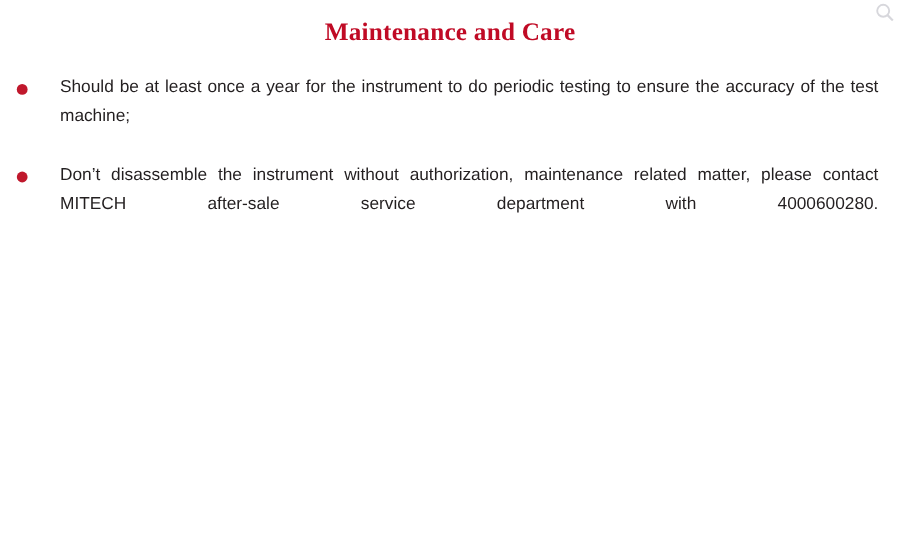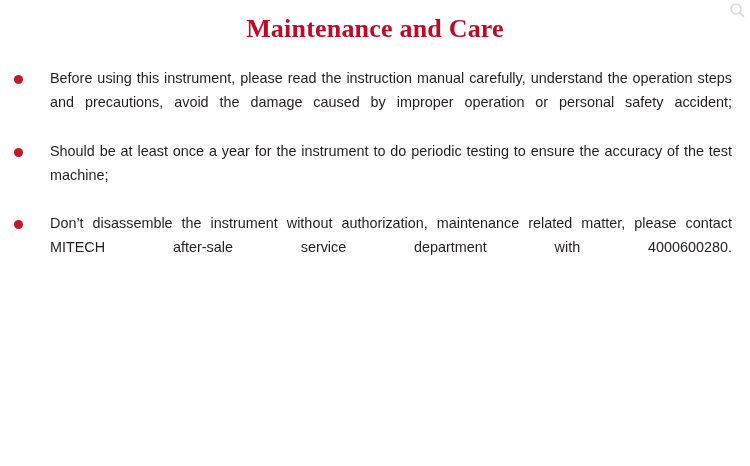--- a/index.html
+++ b/index.html
@@ -17,21 +17,21 @@
   .page {
     position: relative;
     width: 750px;
     height: 466px;
     box-sizing: border-box;
   }
   .doc-title {
     text-align: center;
     font-family: "Liberation Serif", serif;
     font-weight: bold;
-    font-size: 26px;
+    font-size: 21px;
     color: #c00a25;
     letter-spacing: 0.2px;
     margin: 0;
     padding-top: 14px;
   }
   .content {
     margin-top: 22px;
     padding-left: 0;
   }
   .bullet-list {
@@ -89,24 +89,20 @@
     <circle cx="8" cy="7" r="5" fill="none" stroke="#b8b8c0" stroke-width="1.6"></circle>
     <line x1="11.6" y1="10.6" x2="16" y2="15" stroke="#b8b8c0" stroke-width="1.8"></line>
   </svg>
 
   <h1 class="doc-title">Maintenance and Care</h1>
 
   <div class="content">
     <ul class="bullet-list">
       <li class="bullet-item">
         <span class="bullet-dot"></span>
-        <span class="bullet-text">Before using this instrument, please read the instruction manual carefully, understand the operation steps and precautions, avoid the damage caused by improper operation or personal safety accident;</span>
-      </li>
-      <li class="bullet-item">
-        <span class="bullet-dot"></span>
         <span class="bullet-text">Should be at least once a year for the instrument to do periodic testing to ensure the accuracy of the test machine;</span>
       </li>
       <li class="bullet-item">
         <span class="bullet-dot"></span>
         <span class="bullet-text">Don’t disassemble the instrument without authorization, maintenance related matter, please contact MITECH after-sale service department with 4000600280.</span>
       </li>
     </ul>
   </div>
 
 </div>

